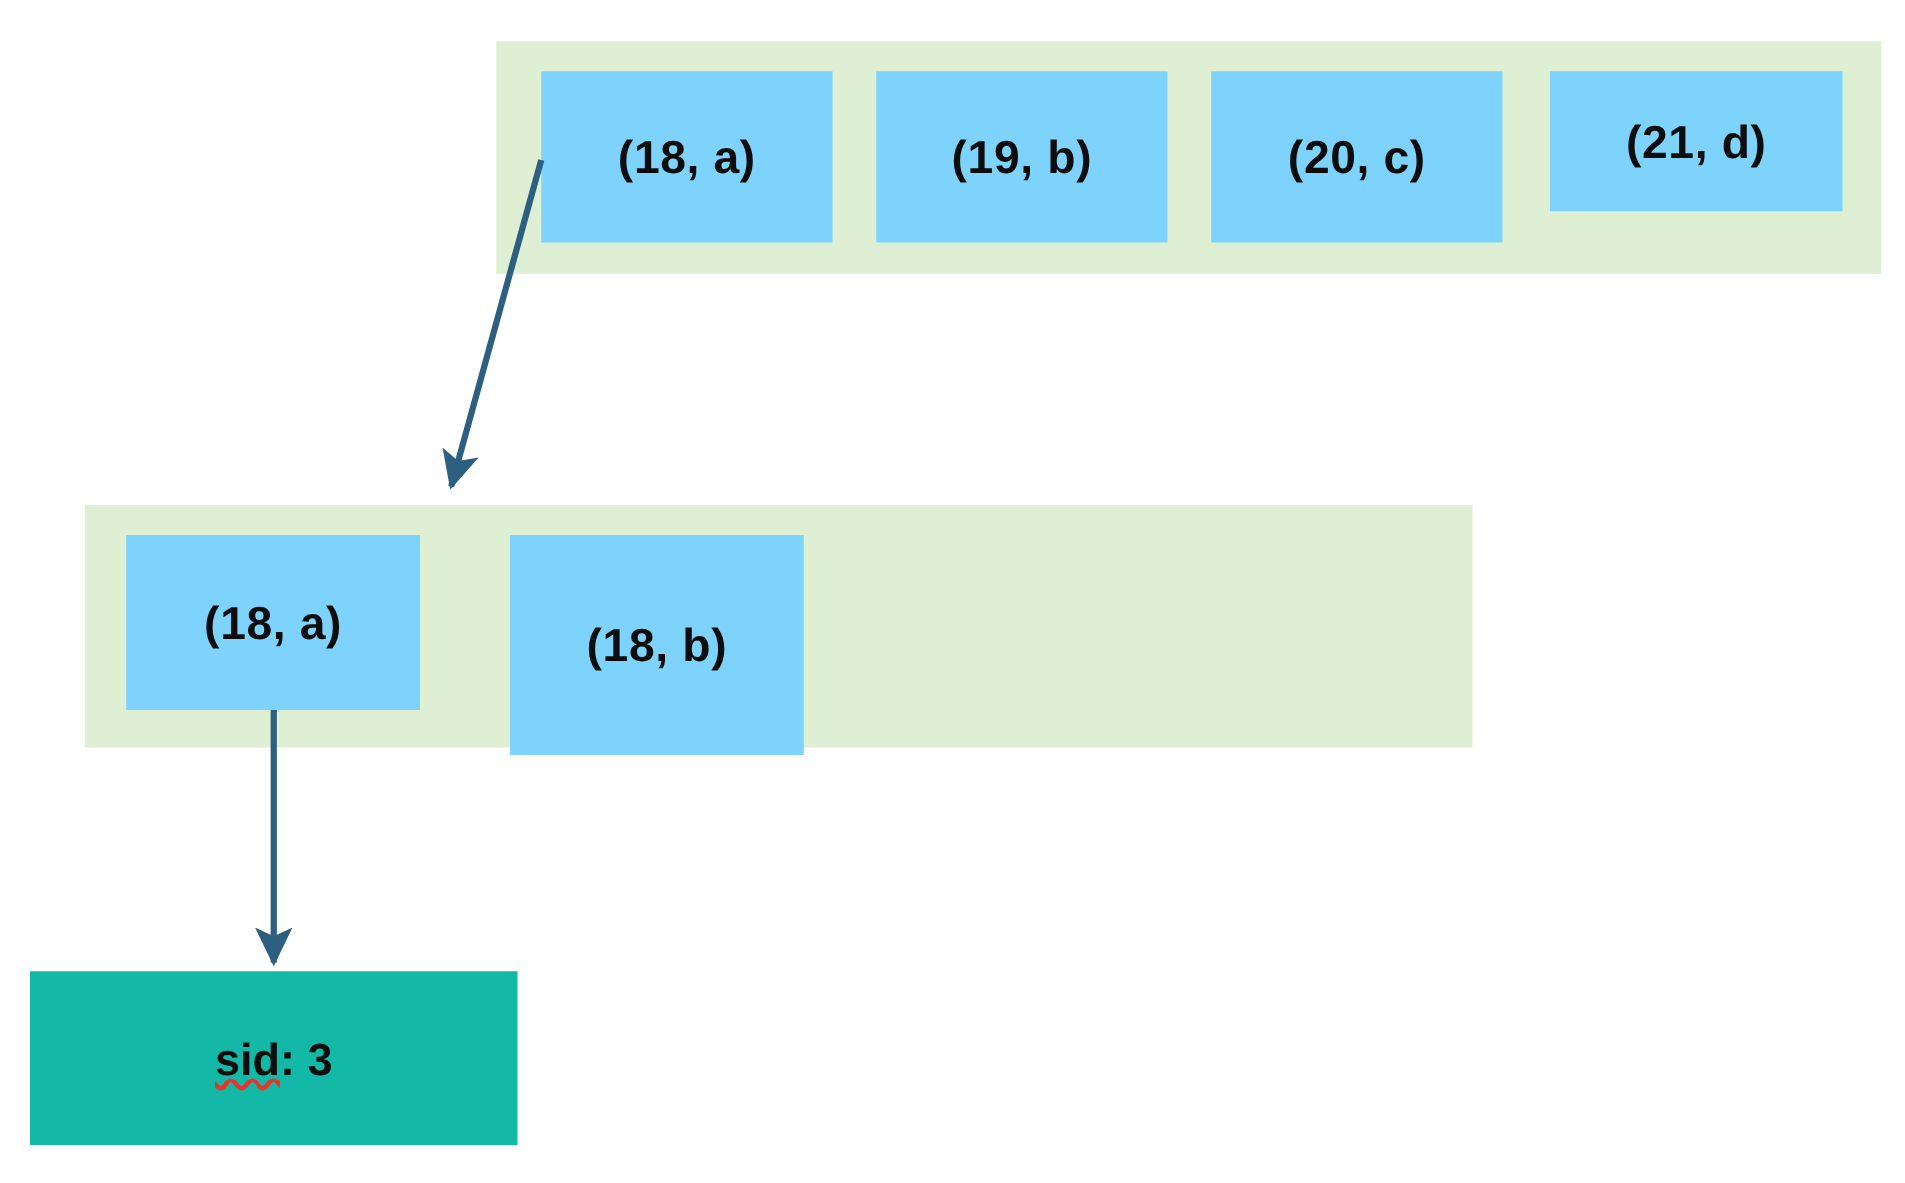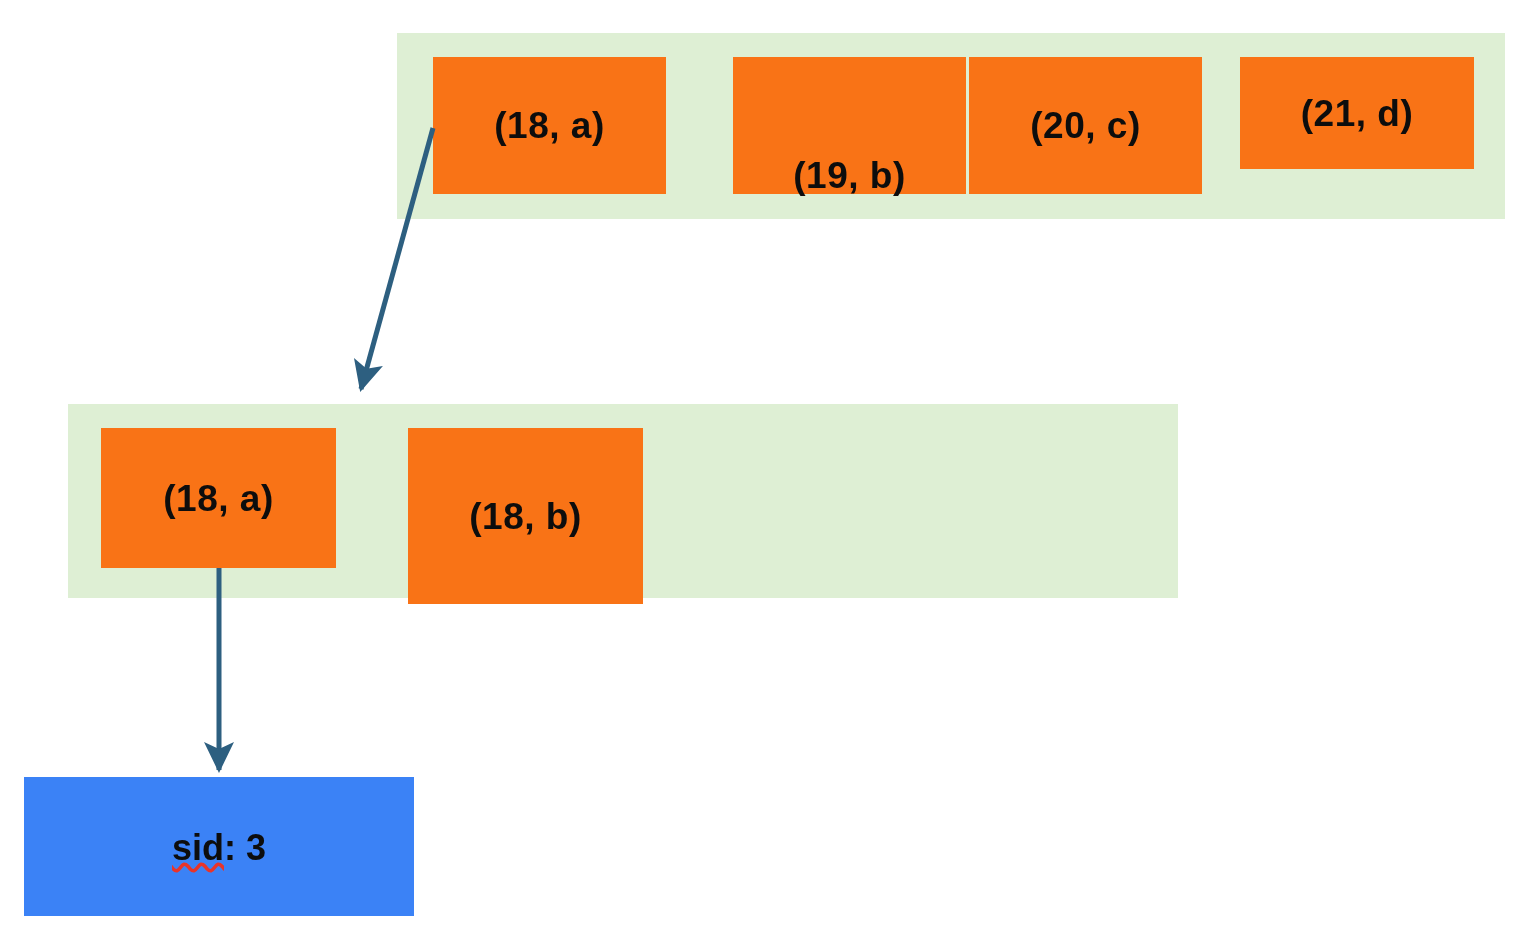--- a/index.html
+++ b/index.html
@@ -37,21 +37,21 @@
   #array-bottom {
     left: 68px;
     top: 404px;
     width: 1110px;
     height: 194px;
   }
 
   
   .cell {
     position: absolute;
-    background: #f97316;
+    background: #7dd3fc;
     box-sizing: border-box;
     display: flex;
     align-items: center;
     justify-content: center;
   }
   .cell-label {
     color: #0d0d0d;
     font-weight: bold;
     font-size: 37px;
     letter-spacing: 0.5px;
@@ -60,21 +60,21 @@
     font-family: "Liberation Sans", sans-serif;
   }
 
   
   #record-box {
     position: absolute;
     left: 24px;
     top: 777px;
     width: 390px;
     height: 139px;
-    background: #3b82f6;
+    background: #14b8a6;
     box-sizing: border-box;
     display: flex;
     flex-direction: column;
     align-items: center;
     justify-content: center;
     padding-top: 4px;
   }
   .record-line {
     color: #0d0d0d;
     font-weight: bold;
@@ -103,21 +103,21 @@
 <body>
 
 <div id="canvas">
 
   <div id="array-top" class="array-container">
   </div>
 
   <div class="cell c0" style="left:433px; top:57px; width:233px; height:137px;">
     <span class="cell-label">(18, a)</span>
   </div>
-  <div class="cell c1" style="left:733px; top:57px; width:233px; height:137px;align-items:flex-end;">
+  <div class="cell c1" style="left:701px; top:57px; width:233px; height:137px;">
     <span class="cell-label">(19, b)</span>
   </div>
   <div class="cell c2" style="left:969px; top:57px; width:233px; height:137px;">
     <span class="cell-label">(20, c)</span>
   </div>
   <div class="cell c3" style="left:1240px; top:57px; width:234px; height:112px;">
     <span class="cell-label">(21, d)</span>
   </div>
 
   <div id="array-bottom" class="array-container">

